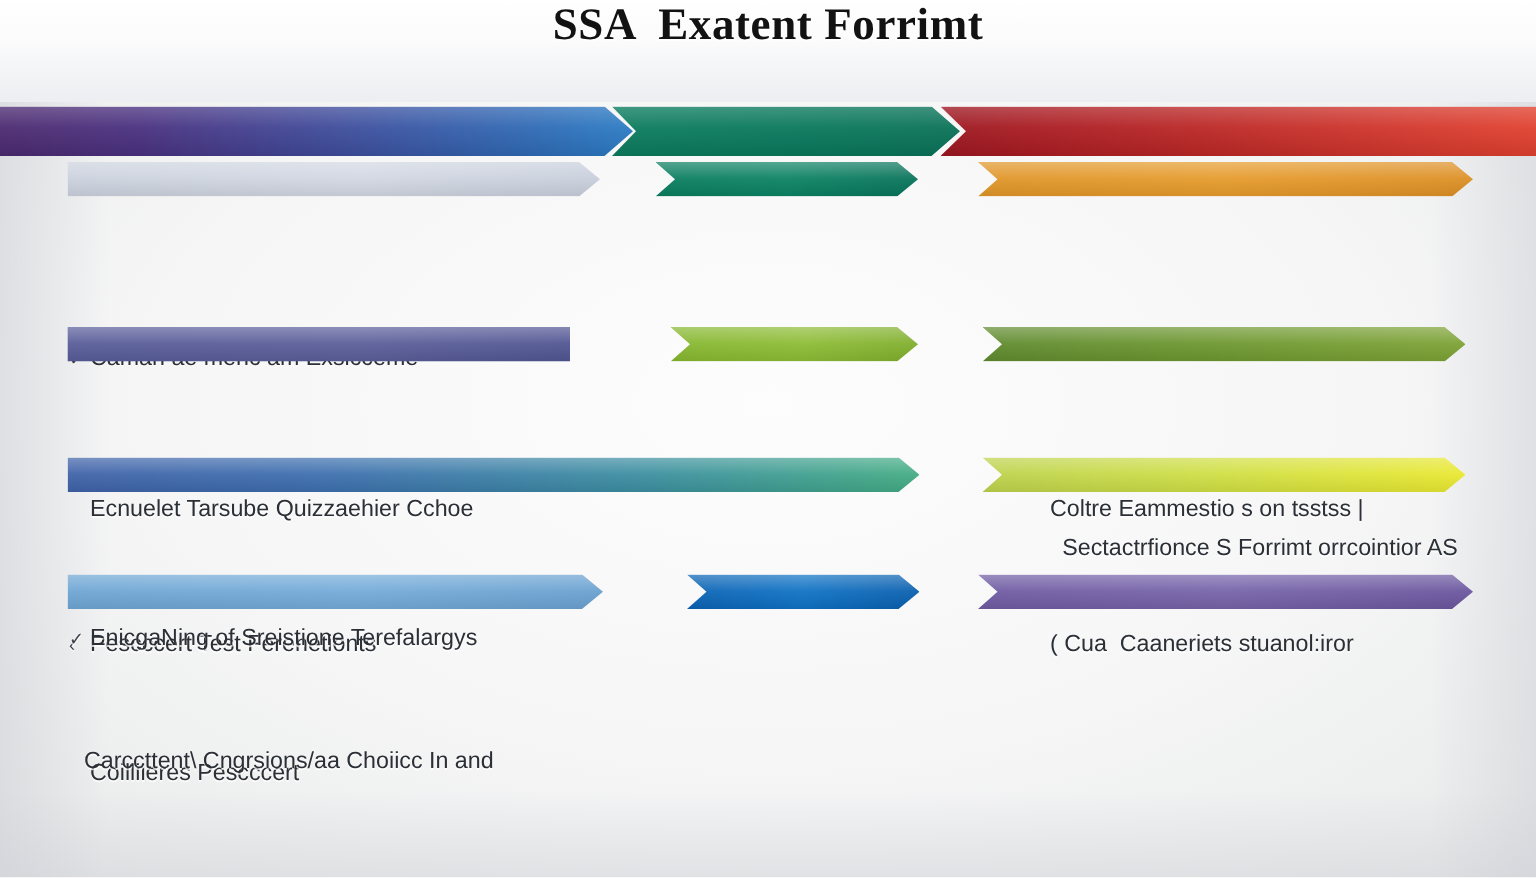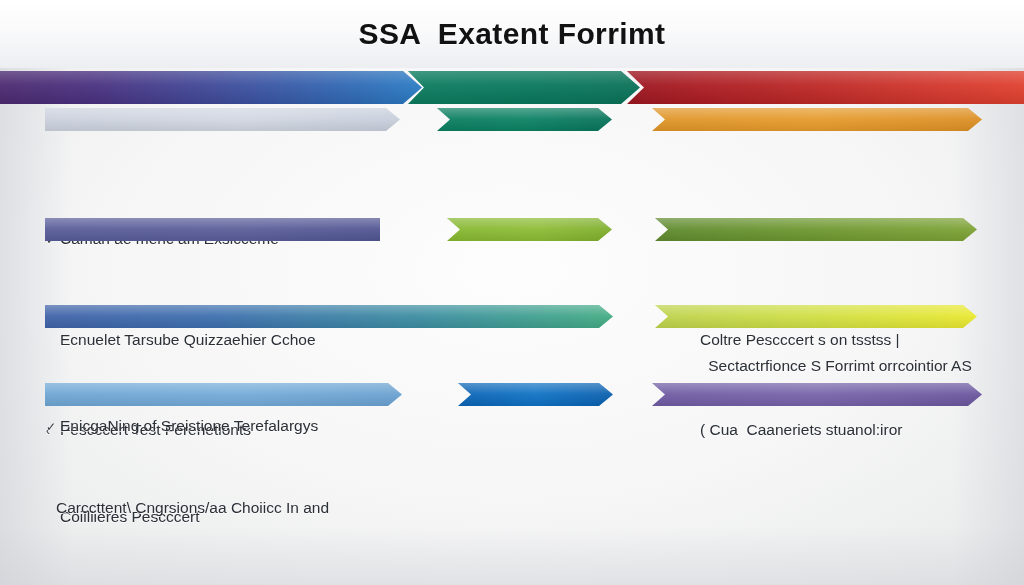--- a/index.html
+++ b/index.html
@@ -38,22 +38,23 @@
 
   
   .title-zone {
     position: absolute;
     top: 0;
     left: 0;
     width: 1024px;
     height: 68px;
     background: linear-gradient(180deg, #ffffff 0%, #fbfbfc 40%, #eceef1 100%);
     display: flex;
-    align-items: center;
+    align-items: flex-start;
     justify-content: center;
+    font-family: Liberation Serif, serif;
   }
   #page-title {
     font-size: 30px;
     font-weight: bold;
     color: #121212;
     letter-spacing: 0.4px;
     text-align: center;
     white-space: pre;
     text-shadow: 0 1px 1px rgba(255,255,255,0.9);
   }
@@ -226,21 +227,21 @@
       <div class="bar bar-r2 tip-rn">
         <div class="bar-gloss"></div>
       </div>
 
       <div class="txt txt-l2">
         <div><span class="indent"></span><span>Ecnuelet Tarsube Quizzaehier Cchoe</span></div>
         <div><span class="bullet">‹</span><span>Pescccert Test Ferenetionts</span></div>
       </div>
 
       <div class="txt txt-r2">
-        <div>Coltre Pescccert s on tsstss |</div>
+        <div>Coltre Eammestio s on tsstss |</div>
         <div>( Cua  Caaneriets stuanol:iror</div>
       </div>
     </div>
 
     <div class="row row-3">
       <div class="bar bar-l3 tip-r">
         <div class="bar-gloss"></div>
       </div>
       <div class="bar bar-r3 tip-rn">
         <div class="bar-gloss"></div>

